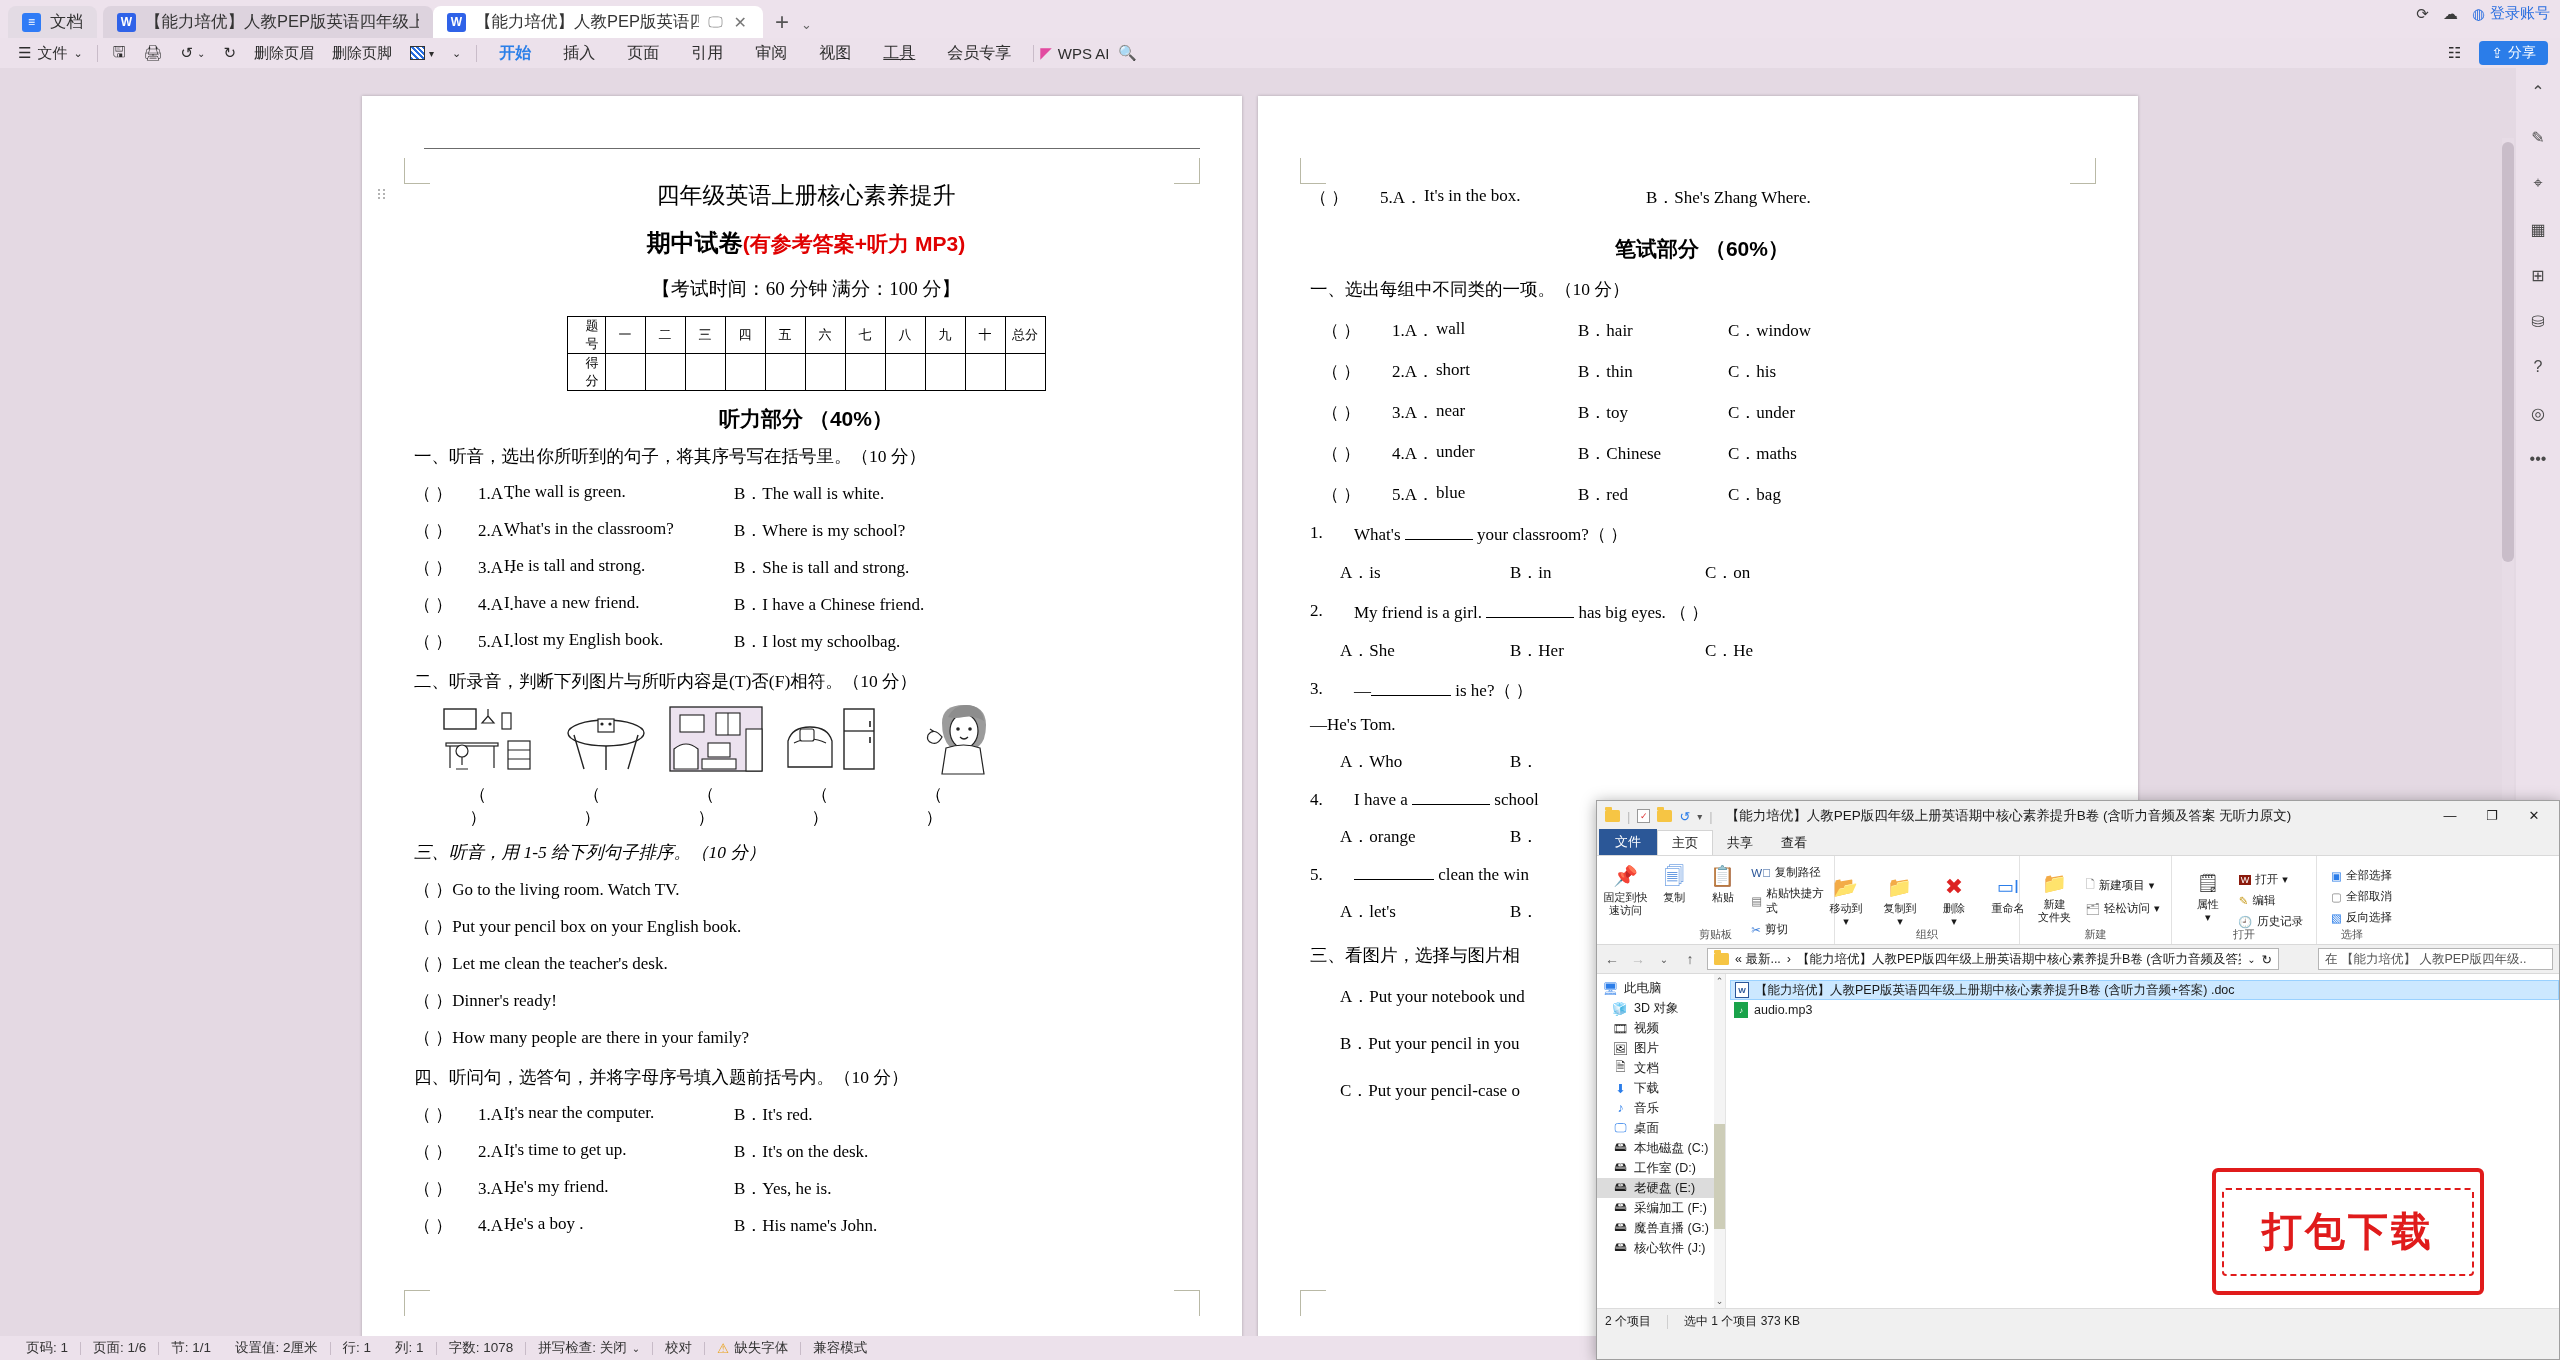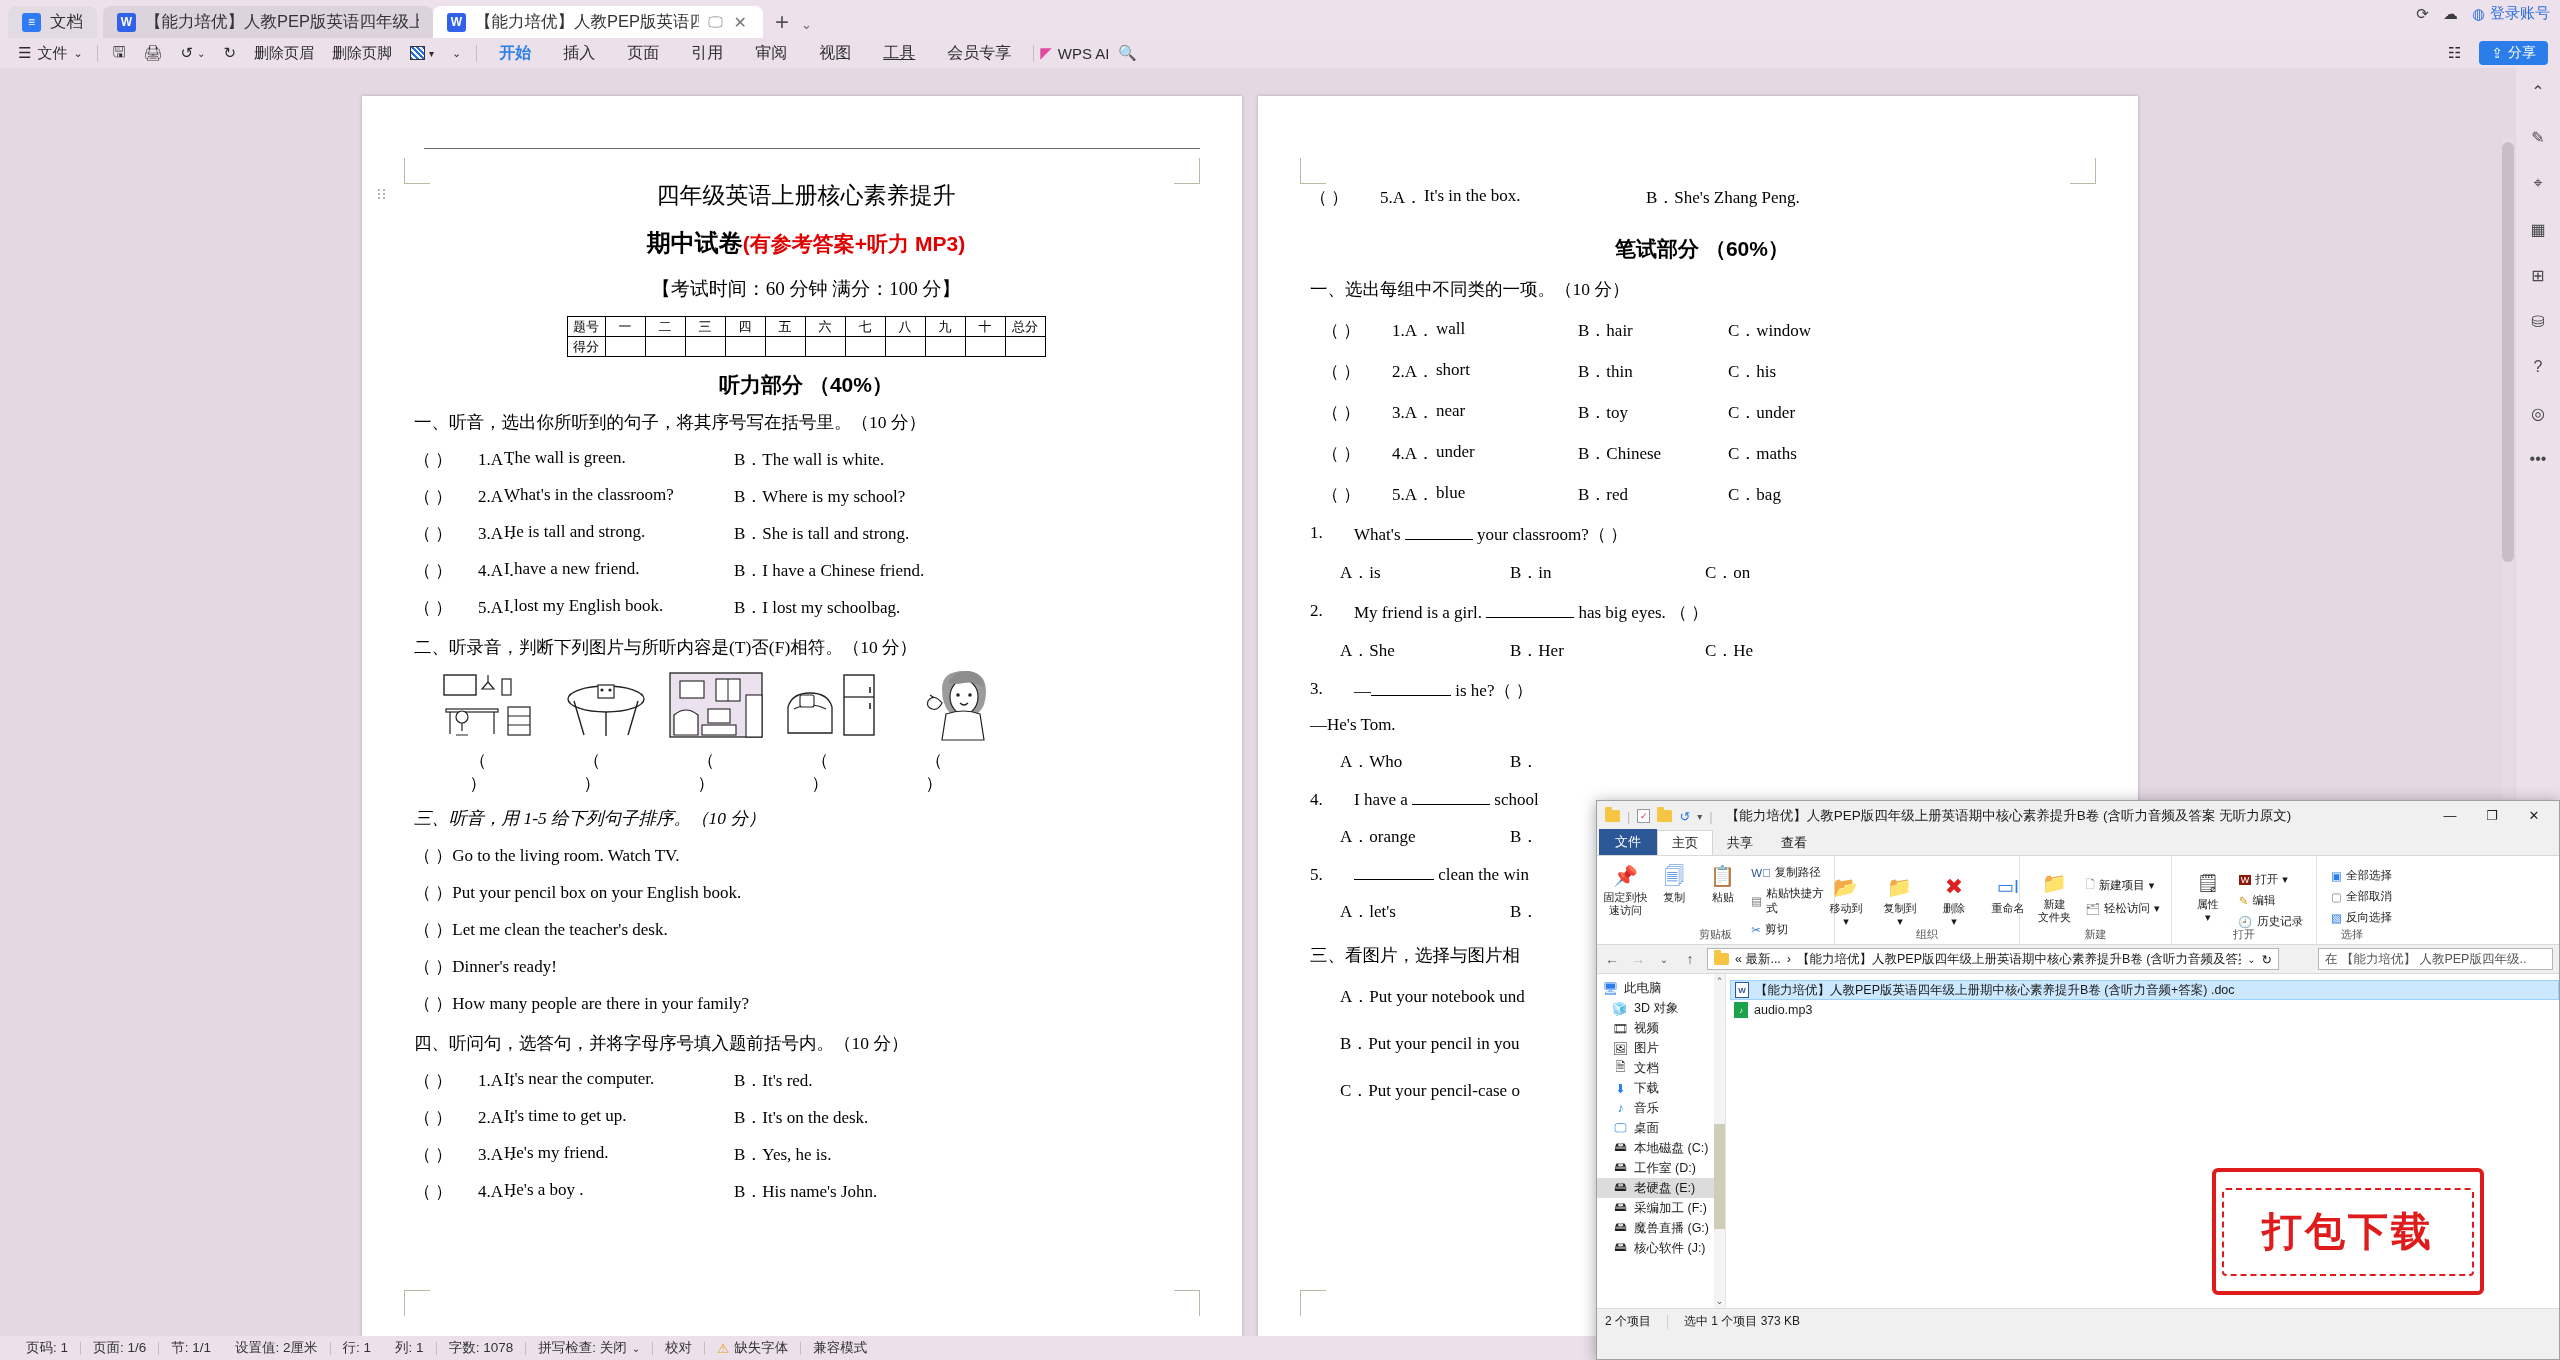--- a/index.html
+++ b/index.html
@@ -79,21 +79,21 @@
 
   .pg-body { position:absolute; left:52px; right:44px; top:0; }
   .ttl-1 { font-family:Liberation Sans, sans-serif; font-size:23px; text-align:center; color:#000; }
   .ttl-2 { text-align:center; font-size:24px; font-weight:bold; font-family:"Liberation Sans",sans-serif;}
   .ttl-2 .red { color:#e00000; font-size:21px; }
   .ttl-3 { text-align:center; font-size:19px; font-family:"Liberation Serif",serif; }
 
   table.score { border-collapse:collapse; margin:14px auto 0 auto; }
   table.score td { border:1px solid #000; width:40px; height:20px; text-align:center;
      font-size:13px; font-family:"Liberation Serif",serif; }
-  table.score td.hdcol { width:38px; }
+  table.score td.hdcol { width:38px;padding-left:12px; }
 
   .sec-head { text-align:center; font-size:21px; font-weight:bold; margin-top:14px;
       font-family:"Liberation Sans",sans-serif; }
   .q-head { font-size:17.5px; font-family:"Liberation Serif",serif; margin-top:11px; }
   .q-row { font-size:17px; font-family:"Liberation Serif",serif; margin-top:14px;
       display:flex; }
   .q-row .paren { width:64px; flex:none; }
   .q-row .num { width:26px; flex:none; }
   .q-row .optA { width:230px; flex:none; }
   .q-row .optB { }
@@ -505,21 +505,21 @@
       <div class="crop-mark" style="left:42px; top:62px; width:26px; height:26px; border-top:none; border-right:none;"></div>
       <div class="crop-mark" style="right:42px; top:62px; width:26px; height:26px; border-top:none; border-left:none;"></div>
       <div class="crop-mark" style="left:42px; bottom:42px; width:26px; height:26px; border-bottom:none; border-right:none;"></div>
       <div class="crop-mark" style="right:42px; bottom:42px; width:26px; height:26px; border-bottom:none; border-left:none;"></div>
 
       <div class="pg-body" style="top:72px;">
         <div class="rq">
           <span class="p1">（       ）</span>
           <span class="n1">5.A．</span>
           <span class="c1" style="width:222px;">It's in the box.</span>
-          <span>B．She's Zhang Peng.</span>
+          <span>B．She's Zhang Where.</span>
         </div>
 
         <div class="sec-head" style="margin-top:26px;">笔试部分 （60%）</div>
 
         <div class="q-head" style="margin-top:14px;">一、选出每组中不同类的一项。（10 分）</div>
 
         <div class="rq" style="padding-left:12px;">
           <span class="p1">（    ）</span>
           <span class="n1">1.A．</span>
           <span class="c1">wall</span>

